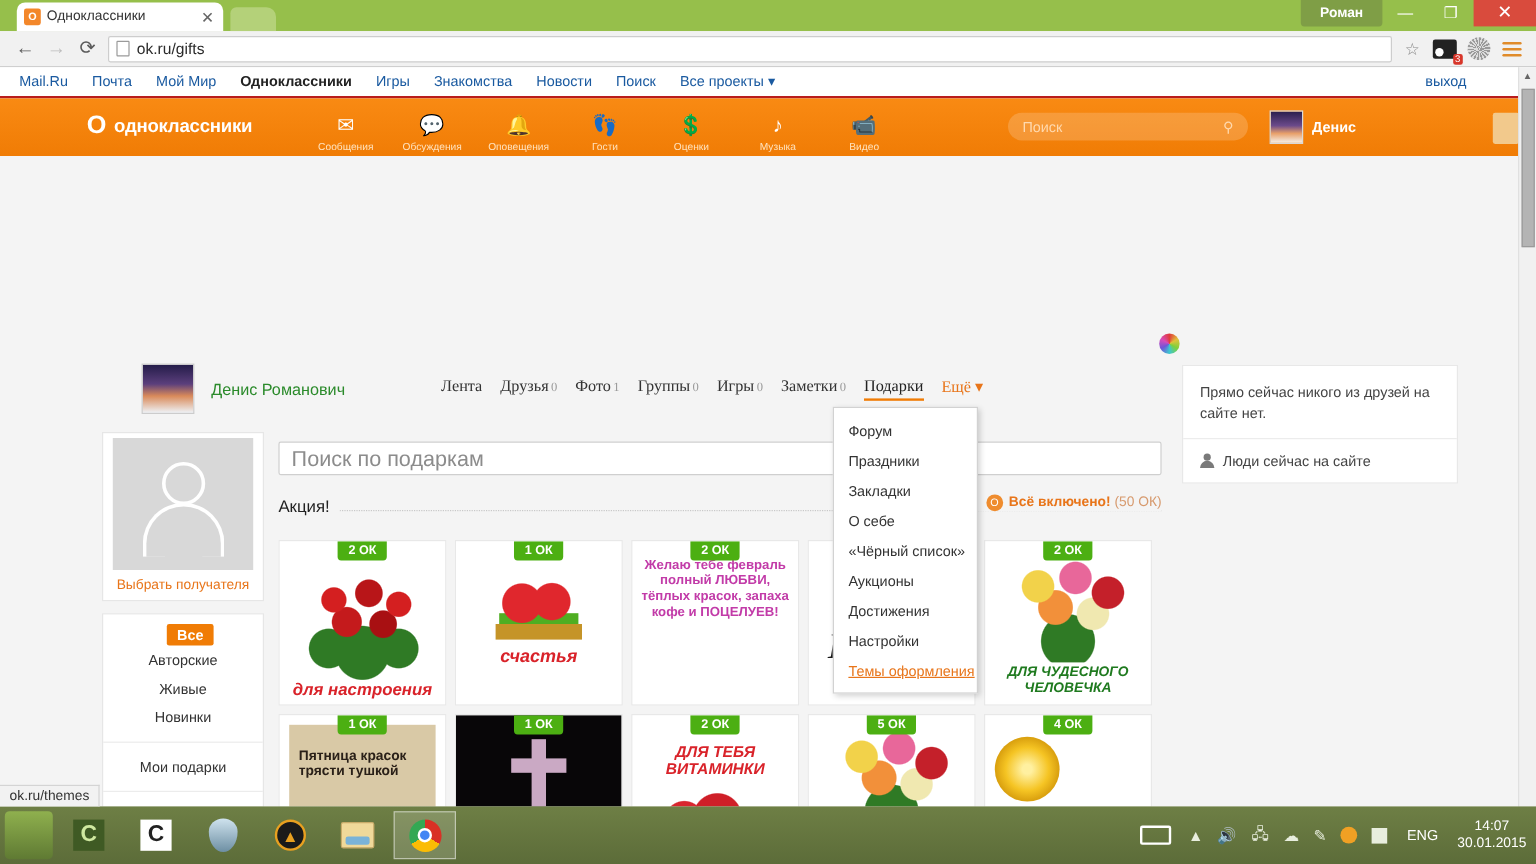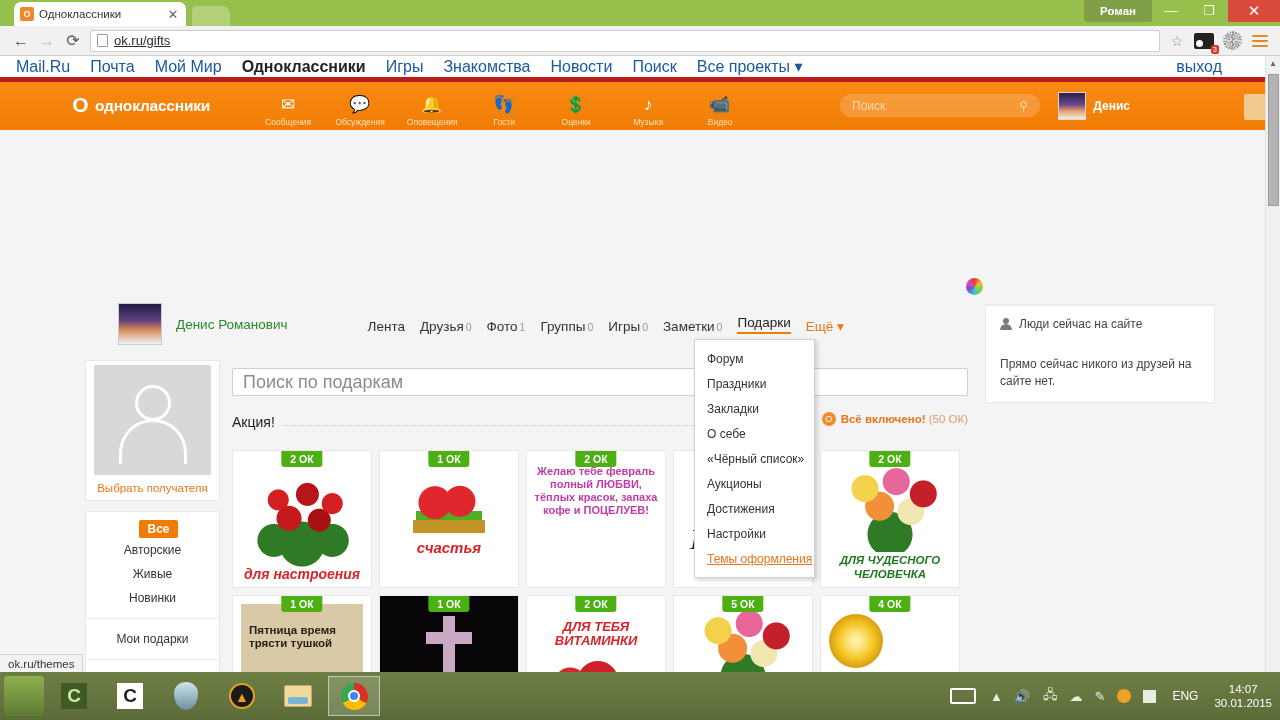--- a/index.html
+++ b/index.html
@@ -57,37 +57,37 @@
     display:flex; align-items:center; padding:0 8px;
   }
   .navbtn { width:26px; height:26px; text-align:center; line-height:26px; font-size:16px; color:#5a5a5a; cursor:pointer; }
   .navbtn.dim { color:#bdbdbd; }
   #omnibox {
     flex:1; height:22px; margin:0 6px 0 4px; background:#fff;
     border:1px solid #cdcdcd; border-radius:2px;
     display:flex; align-items:center; padding:0 6px;
   }
   #page-icon { width:11px; height:13px; border:1px solid #9a9a9a; border-radius:1px; margin-right:6px; background:#fff; flex:none; }
-  #omnibox-url { font-size:13px; color:#2b2b2b;text-decoration:underline; }
+  #omnibox-url { font-size:13px; color:#2b2b2b; }
   #star-icon { width:22px; text-align:center; color:#8a8a8a; font-size:14px; cursor:pointer; }
   #ext1 { width:20px; height:16px; background:#222; border-radius:2px; margin-left:6px; position:relative; cursor:pointer; }
   #ext1:before { content:""; position:absolute; left:2px; bottom:2px; width:7px; height:7px; background:#fff; border-radius:50%; }
   #ext1-badge { position:absolute; right:-5px; bottom:-5px; background:#d8362a; color:#fff; font-size:8px; border-radius:2px; padding:0 2px; line-height:9px; }
   #ext2 { width:19px; height:19px; margin-left:9px; border-radius:50%;
           background:repeating-conic-gradient(#9a9a9a 0 10deg,#dcdcdc 10deg 20deg); cursor:pointer; }
   #menu-icon { width:24px; text-align:center; margin-left:6px; cursor:pointer; }
   #menu-icon span { display:block; height:2px; background:#e08b2a; margin:3px 4px; border-radius:1px; }
 
   
   #viewport { position:absolute; left:0; top:56px; width:1280px; height:616px; background:#f4f4f4; overflow:hidden; }
 
   
   #mailru-bar {
-    position:relative; height:26px; background:#fff; border-bottom:5px solid #b91c1c;
-    display:flex; align-items:center; padding-left:16px; font-size:16px;
+    position:relative; height:26px; background:#fff; border-bottom:2px solid #b91c1c;
+    display:flex; align-items:center; padding-left:16px; font-size:12px;
   }
   #mailru-bar a { color:#1a5aa0; text-decoration:none; margin-right:20px; cursor:pointer; }
   #mailru-bar a.active { color:#222; font-weight:bold; }
   #mailru-exit { position:absolute; right:38px; color:#1a5aa0; margin:0; }
 
   
   #ok-header {
     position:relative; height:48px;
     background:linear-gradient(#f98a13,#f07c05);
     display:flex; align-items:center;
@@ -128,21 +128,21 @@
   #profile-bar {
     position:absolute; left:78px; top:172px; width:890px; height:44px;
     display:flex; align-items:center;padding-left:40px;
   }
   #profile-ava {
     width:44px; height:42px; border:1px solid #ccc;
     background:linear-gradient(#241c49 0%,#5b3f7c 40%,#d98a5a 65%,#eef2f6 100%);
     flex:none;
   }
   #profile-name { margin-left:14px; color:#2a8a2a; font-size:13.5px; cursor:pointer; }
-  #profile-tabs { display:flex; align-items:flex-end; margin-left:80px; }
+  #profile-tabs { display:flex; align-items:flex-start; margin-left:80px;font-family:Liberation Serif, serif; }
   .ptab { font-size:13.5px; color:#333; margin-right:15px; white-space:nowrap; cursor:pointer; }
   .ptab .cnt { font-size:10.5px; color:#999; margin-left:2px; }
   .ptab.sel { color:#222; border-bottom:2px solid #f07c05; padding-bottom:2px; }
   .ptab.more { color:#e8751a; }
 
   
   #more-menu {
     position:absolute; left:694px; top:209px; width:121px;
     background:#fff; border:1px solid #d2d2d2; box-shadow:2px 2px 5px rgba(0,0,0,.18);
     padding:6px 0; z-index:40;
@@ -497,21 +497,21 @@
             <div class="gift-price">2 ОК</div>
             <div class="gift-art">
                 <div class="mixroses" style="margin-bottom:22px;"></div>
               </div>
             <div class="cap-red" style="color:#1f7a1f;font-size:11.5px;">ДЛЯ ЧУДЕСНОГО ЧЕЛОВЕЧКА</div>
           </div>
 
           <div class="gift">
             <div class="gift-price">1 ОК</div>
             <div class="parch"></div>
-            <div class="cardtext" style="position:absolute;inset:14px 10px;color:#2a2018;font-size:11.5px;text-align:left;">Пятница время трясти тушкой</div>
+            <div class="cardtext" style="position:absolute;inset:14px 10px;color:#2a2018;font-size:11.5px;text-align:left;">Пятница красок трясти тушкой</div>
           </div>
 
           <div class="gift">
             <div class="blackbox"></div>
             <div class="gift-price">1 ОК</div>
             <div class="gift-art">
                 <div class="cross" style="margin-bottom:26px;"></div>
               </div>
 
           </div>
@@ -538,25 +538,25 @@
               <div class="yellowrose"></div>
                 <div class="bear"></div>
             </div>
 
           </div>
 
         </div>
       </div>
 
       <div id="right-col">
+        <div id="friends-none">Прямо сейчас никого из друзей на сайте нет.</div>
         <div id="online-row">
           <div id="online-icon"></div>
           <span id="online-label">Люди сейчас на сайте</span>
         </div>
-        <div id="friends-none">Прямо сейчас никого из друзей на сайте нет.</div>
       </div>
 
     </div>
   </div>
 
   <div id="pg-scroll">
     <div id="pg-scroll-up">▲</div>
     <div id="pg-scroll-thumb"></div>
   </div>
 

